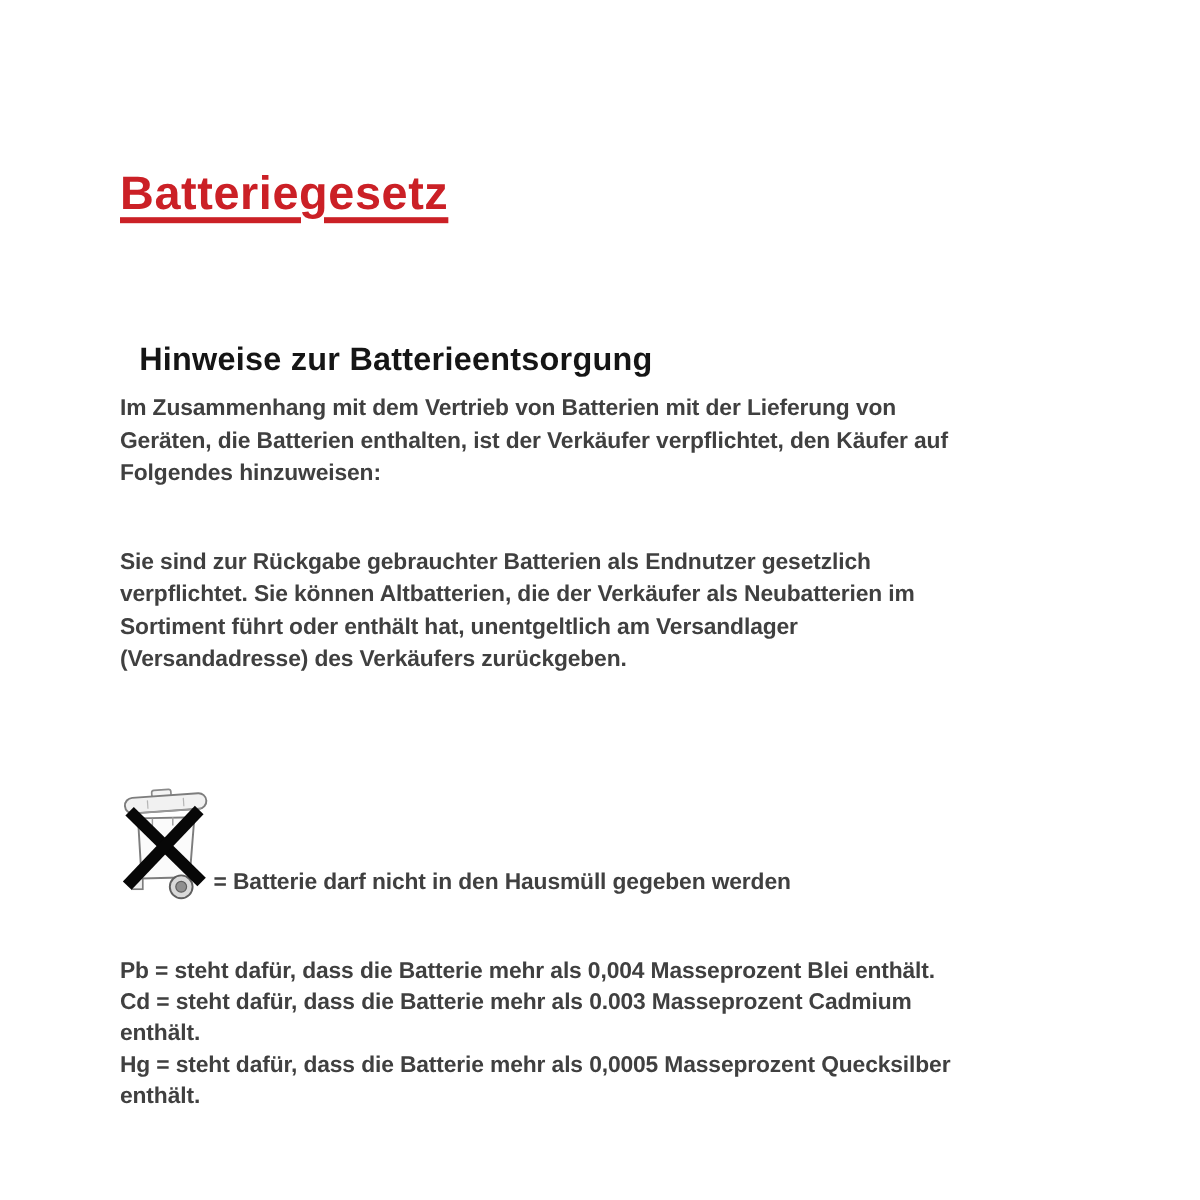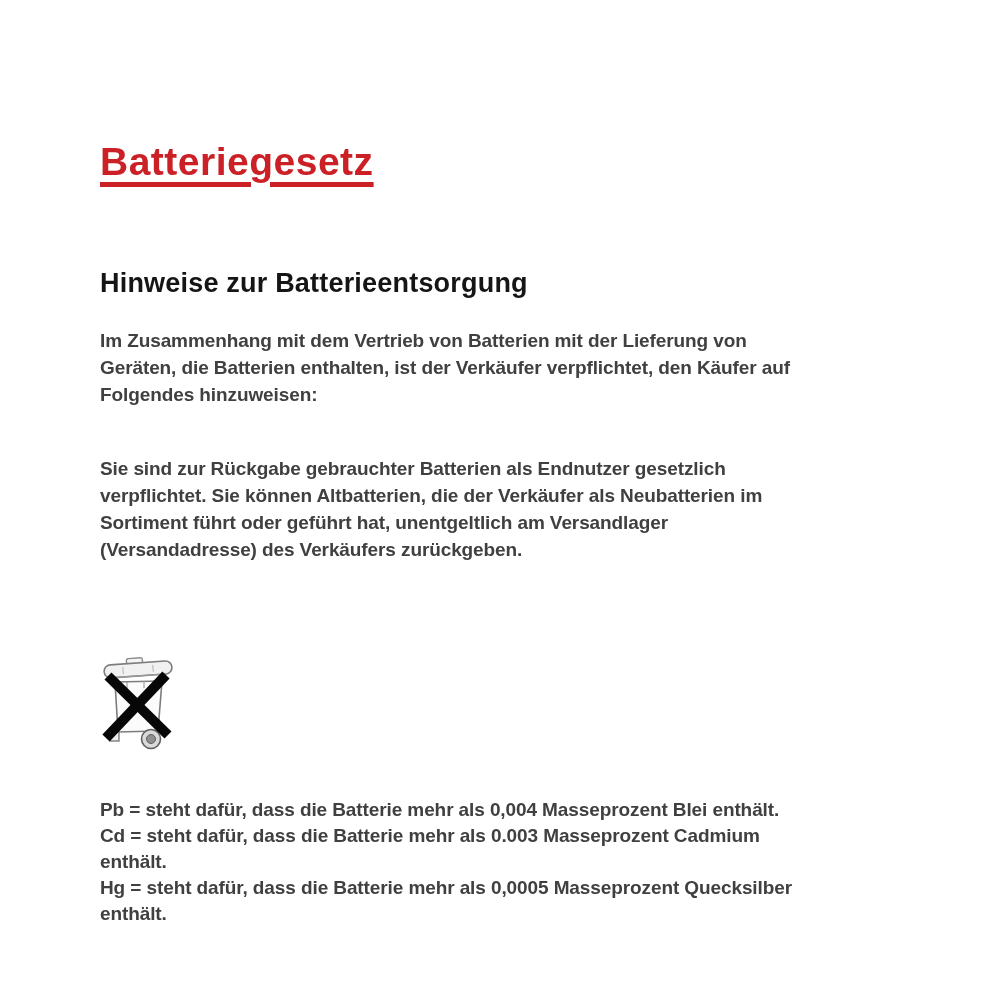--- a/index.html
+++ b/index.html
@@ -27,21 +27,21 @@
     color: #cb2026;
     letter-spacing: 0.5px;
     text-decoration: underline;
     text-decoration-thickness: 5px;
     text-underline-offset: 7px;
   }
   .section-heading {
     position: absolute;
     left: 100px;
     top: 268px;
-    margin: 0;
+    margin: 16px;
     font-size: 27px;
     font-weight: bold;
     color: #151515;
     letter-spacing: 0.2px;
   }
   .para {
     position: absolute;
     left: 100px;
     width: 890px;
     margin: 0;
@@ -74,21 +74,21 @@
   <h1 class="doc-title">Batteriegesetz</h1>
 
   <h2 class="section-heading">Hinweise zur Batterieentsorgung</h2>
 
   <p class="para para-intro">Im Zusammenhang mit dem Vertrieb von Batterien mit der Lieferung von
 Geräten, die Batterien enthalten, ist der Verkäufer verpflichtet, den Käufer auf
 Folgendes hinzuweisen:</p>
 
   <p class="para para-obligation">Sie sind zur Rückgabe gebrauchter Batterien als Endnutzer gesetzlich
 verpflichtet. Sie können Altbatterien, die der Verkäufer als Neubatterien im
-Sortiment führt oder geführt hat, unentgeltlich am Versandlager
+Sortiment führt oder enthält hat, unentgeltlich am Versandlager
 (Versandadresse) des Verkäufers zurückgeben.</p>
 
 
   <div class="bin-icon-wrap">
     <svg viewBox="0 0 82 98" xmlns="http://www.w3.org/2000/svg">
 
       <g transform="rotate(-4 40 14)">
         <rect x="30" y="3" width="16" height="6" rx="2" fill="#f4f4f4" stroke="#8a8a8a" stroke-width="1.4"></rect>
         <rect x="7" y="8" width="68" height="13" rx="6.5" fill="#f1f1f1" stroke="#7d7d7d" stroke-width="1.6"></rect>
         <line x1="12" y1="21" x2="70" y2="21" stroke="#9a9a9a" stroke-width="1.2"></line>
@@ -109,20 +109,21 @@
         <circle cx="54" cy="84" r="4.5" fill="#8f8f8f" stroke="#5f5f5f" stroke-width="1"></circle>
       </g>
 
       <g stroke="#070707" stroke-width="10" stroke-linecap="butt">
         <line x1="11" y1="21" x2="71" y2="80"></line>
         <line x1="69" y1="20" x2="9" y2="83"></line>
       </g>
     </svg>
   </div>
 
+  <p class="para bin-caption">= Batterie darf nicht in den Hausmüll gegeben werden</p>
 
   <p class="para para-substances">Pb = steht dafür, dass die Batterie mehr als 0,004 Masseprozent Blei enthält.
 Cd = steht dafür, dass die Batterie mehr als 0.003 Masseprozent Cadmium
 enthält.
 Hg = steht dafür, dass die Batterie mehr als 0,0005 Masseprozent Quecksilber
 enthält.</p>
 
 </div>
 
 </body></html>

